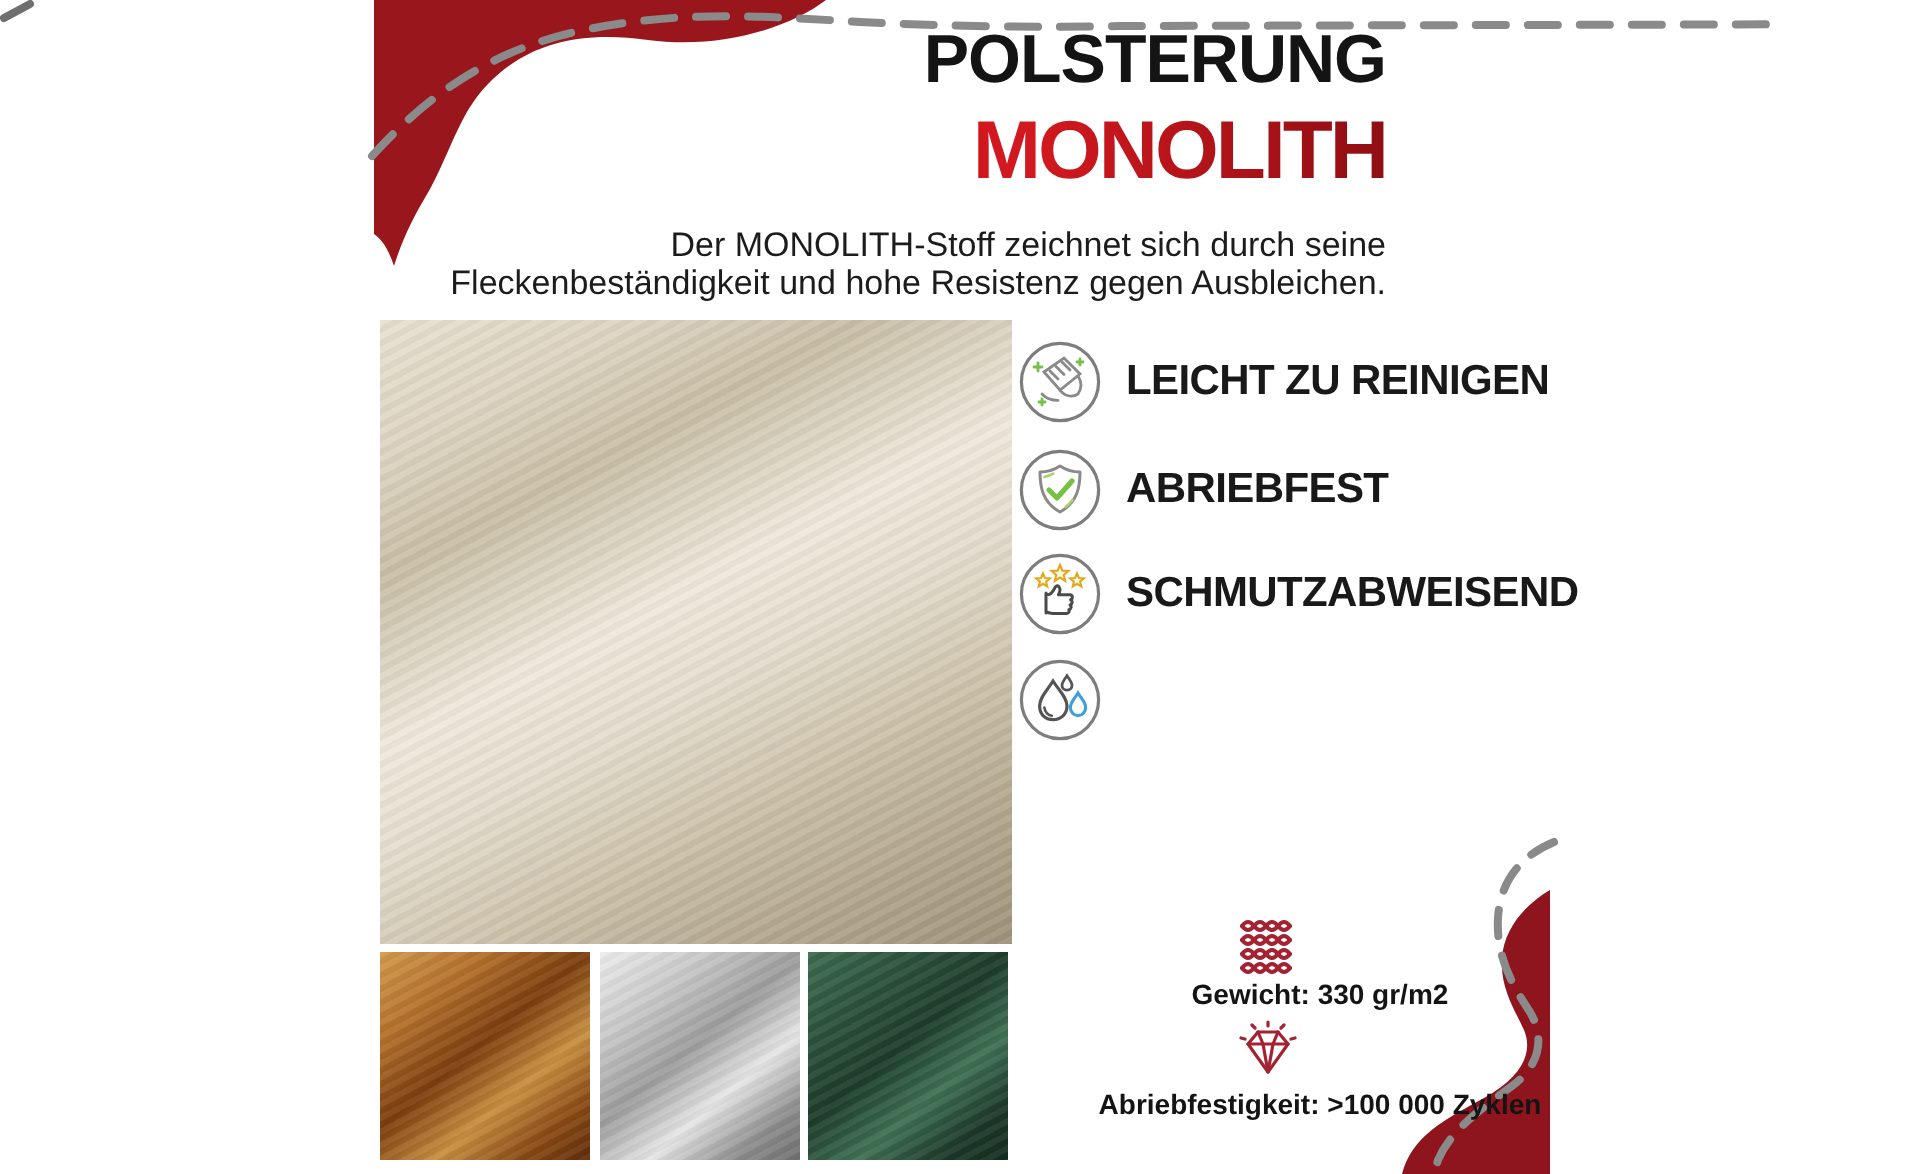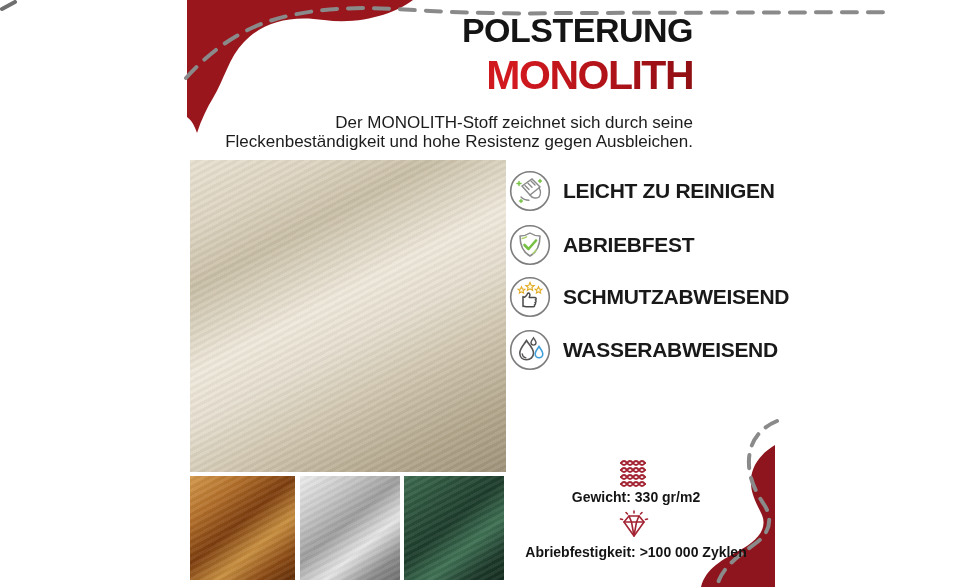--- a/index.html
+++ b/index.html
@@ -29,21 +29,21 @@
   .chip-green{left:404px;width:100px;
     background:linear-gradient(140deg,#3e6c50 0%,#2c523c 24%,#1d3c2b 46%,#3f7154 66%,#1c3829 85%,#142d1f 100%);}
 
   
   .feature{position:absolute;left:509px;display:flex;align-items:center;}
   .feature .badge{width:42px;height:42px;flex:0 0 42px;}
   .feature .label{margin-left:12px;font-size:21px;font-weight:bold;color:#191919;letter-spacing:-0.3px;white-space:nowrap;}
   .f0{top:170px;} .f1{top:224px;} .f2{top:276px;} .f3{top:329px;}
 
   
-  .spec-text{position:absolute;left:515px;width:242px;text-align:center;
+  .spec-text{position:absolute;left:539px;width:242px;text-align:center;
              font-size:14px;font-weight:bold;color:#141414;white-space:nowrap;}
   .spec-icon{position:absolute;}
 
   
   .decor{position:absolute;inset:0;pointer-events:none;}
 </style>
 </head>
 <body>
 
 <div class="canvas">
@@ -113,21 +113,20 @@
   </div>
 
   <div class="feature f3">
     <svg class="badge" viewBox="0 0 42 42">
       <circle cx="21" cy="21" r="19.3" fill="#ffffff" stroke="#7d7d7d" stroke-width="1.6"></circle>
       <path d="M17.5,11.5 C20.5,16.3 24.5,19.7 24.5,24 C24.5,28 21.5,30.8 17.5,30.8 C13.5,30.8 10.8,28 10.8,24 C10.8,19.7 14.5,16.3 17.5,11.5 Z" fill="none" stroke="#555555" stroke-width="1.6"></path>
       <path d="M13.2,24.8 C13.5,27 15,28.5 16.9,28.9" fill="none" stroke="#555555" stroke-width="1.3" stroke-linecap="round"></path>
       <path d="M24.5,8.8 C25.7,10.8 27,12.1 27,13.6 C27,15.1 25.9,16.1 24.5,16.1 C23.1,16.1 22,15.1 22,13.6 C22,12.1 23.3,10.8 24.5,8.8 Z" fill="none" stroke="#555555" stroke-width="1.4"></path>
       <path d="M30,17.5 C31.8,20.4 33.8,22.3 33.8,24.7 C33.8,27 32.1,28.8 30,28.8 C27.9,28.8 26.2,27 26.2,24.7 C26.2,22.3 28.2,20.4 30,17.5 Z" fill="none" stroke="#3f9fd8" stroke-width="1.6"></path>
     </svg>
-    <span class="label">WASSERABWEISEND</span>
   </div>
 
   <svg class="spec-icon" style="left:619px;top:458px;" width="28" height="30" viewBox="0 0 28 30">
     <g fill="none" stroke="#a32333" stroke-width="2" stroke-linecap="round">
       <path d="M2,5 q3,-4 6,0 q3,4 6,0 q3,-4 6,0 q3,4 6,0"></path>
       <path d="M2,5 q3,4 6,0 q3,-4 6,0 q3,4 6,0 q3,-4 6,0"></path>
       <path d="M2,12 q3,-4 6,0 q3,4 6,0 q3,-4 6,0 q3,4 6,0"></path>
       <path d="M2,12 q3,4 6,0 q3,-4 6,0 q3,4 6,0 q3,-4 6,0"></path>
       <path d="M2,19 q3,-4 6,0 q3,4 6,0 q3,-4 6,0 q3,4 6,0"></path>
       <path d="M2,19 q3,4 6,0 q3,-4 6,0 q3,4 6,0 q3,-4 6,0"></path>

